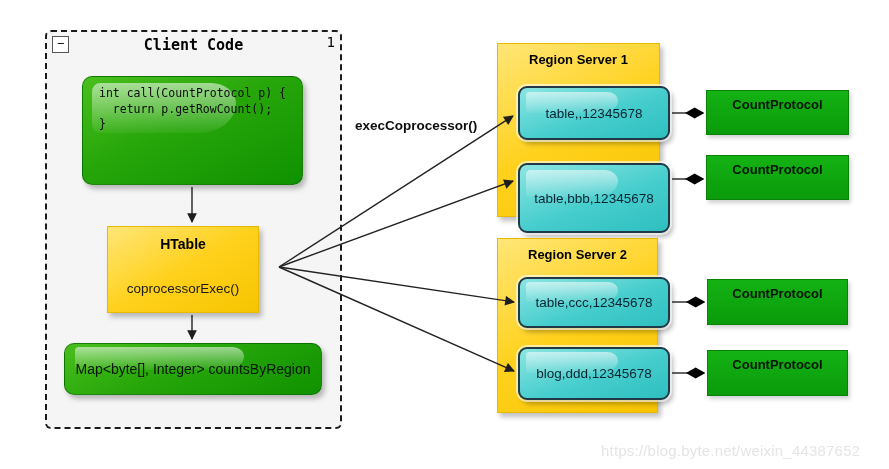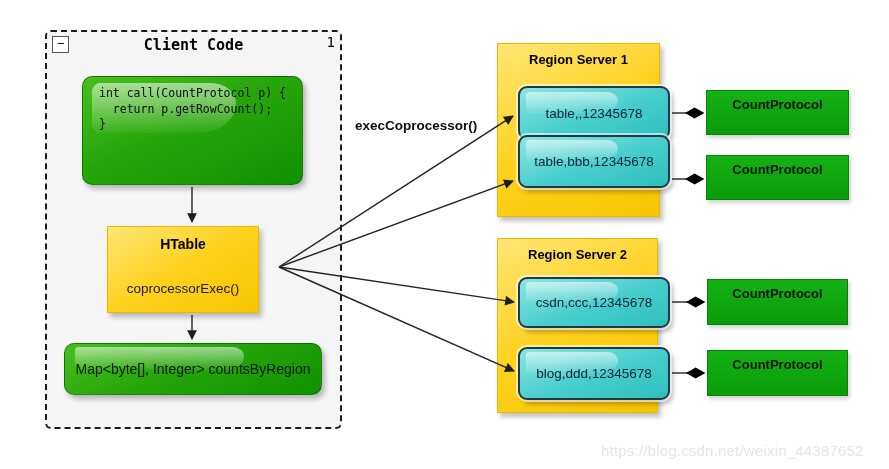--- a/index.html
+++ b/index.html
@@ -79,21 +79,21 @@
     content:""; position:absolute; left:4%; top:7%; width:62%; height:42%;
     background:linear-gradient(rgba(255,255,255,.55), rgba(255,255,255,.06));
     border-radius:8px 26px 40px 8px / 8px 20px 30px 8px; pointer-events:none;
   }
   .cyan-label {
     position:relative; z-index:1; display:flex; width:100%; height:100%;
     align-items:center; justify-content:center;
     font:13.5px "Liberation Sans", sans-serif; color:#0b2430;
   }
   .t1 { left:518px; top:86px;  width:152px; height:54px; }
-  .t2 { left:518px; top:135px; width:152px; height:53px; }
+  .t2 { left:518px; top:163px; width:152px; height:70px; }
   .t3 { left:518px; top:277px; width:152px; height:51px; }
   .t4 { left:518px; top:347px; width:152px; height:53px; }
 
   
   .cp-green {
     background:linear-gradient(#14b214, #0a9b0a);
     border:1px solid #0a8207; box-shadow:2px 3px 4px rgba(0,0,0,.18);
     text-align:center;
   }
   .cp-label { margin-top:6px; font:bold 13px "Liberation Sans", sans-serif; color:#001400; }
@@ -152,21 +152,21 @@
     <div class="cyan-label">table,,12345678</div>
   </div>
   <div class="abs cyan t2">
     <div class="cyan-label">table,bbb,12345678</div>
   </div>
 
   <div class="abs gold rs2-box">
     <div class="rs-title">Region Server 2</div>
   </div>
   <div class="abs cyan t3">
-    <div class="cyan-label">csdn,ccc,12345678</div>
+    <div class="cyan-label">table,ccc,12345678</div>
   </div>
   <div class="abs cyan t4">
     <div class="cyan-label">blog,ddd,12345678</div>
   </div>
 
   <div class="abs cp-green p1">
     <div class="cp-label">CountProtocol</div>
   </div>
   <div class="abs cp-green p2">
     <div class="cp-label">CountProtocol</div>
@@ -194,14 +194,14 @@
       <line x1="279" y1="267" x2="513" y2="181" marker-end="url(#arrow)"></line>
       <line x1="279" y1="267" x2="514" y2="302" marker-end="url(#arrow)"></line>
       <line x1="279" y1="267" x2="514" y2="371" marker-end="url(#arrow)"></line>
       <line x1="672" y1="113" x2="703" y2="113" marker-end="url(#diamond)"></line>
       <line x1="672" y1="179" x2="703" y2="179" marker-end="url(#diamond)"></line>
       <line x1="672" y1="302" x2="704" y2="302" marker-end="url(#diamond)"></line>
       <line x1="672" y1="373" x2="704" y2="373" marker-end="url(#diamond)"></line>
     </g>
   </svg>
 
-  <div class="abs watermark">https://blog.csdn.net/weixin_44387652</div>
+  <div class="abs watermark">https://blog.byte.net/weixin_44387652</div>
 </div>
 
 </body></html>

